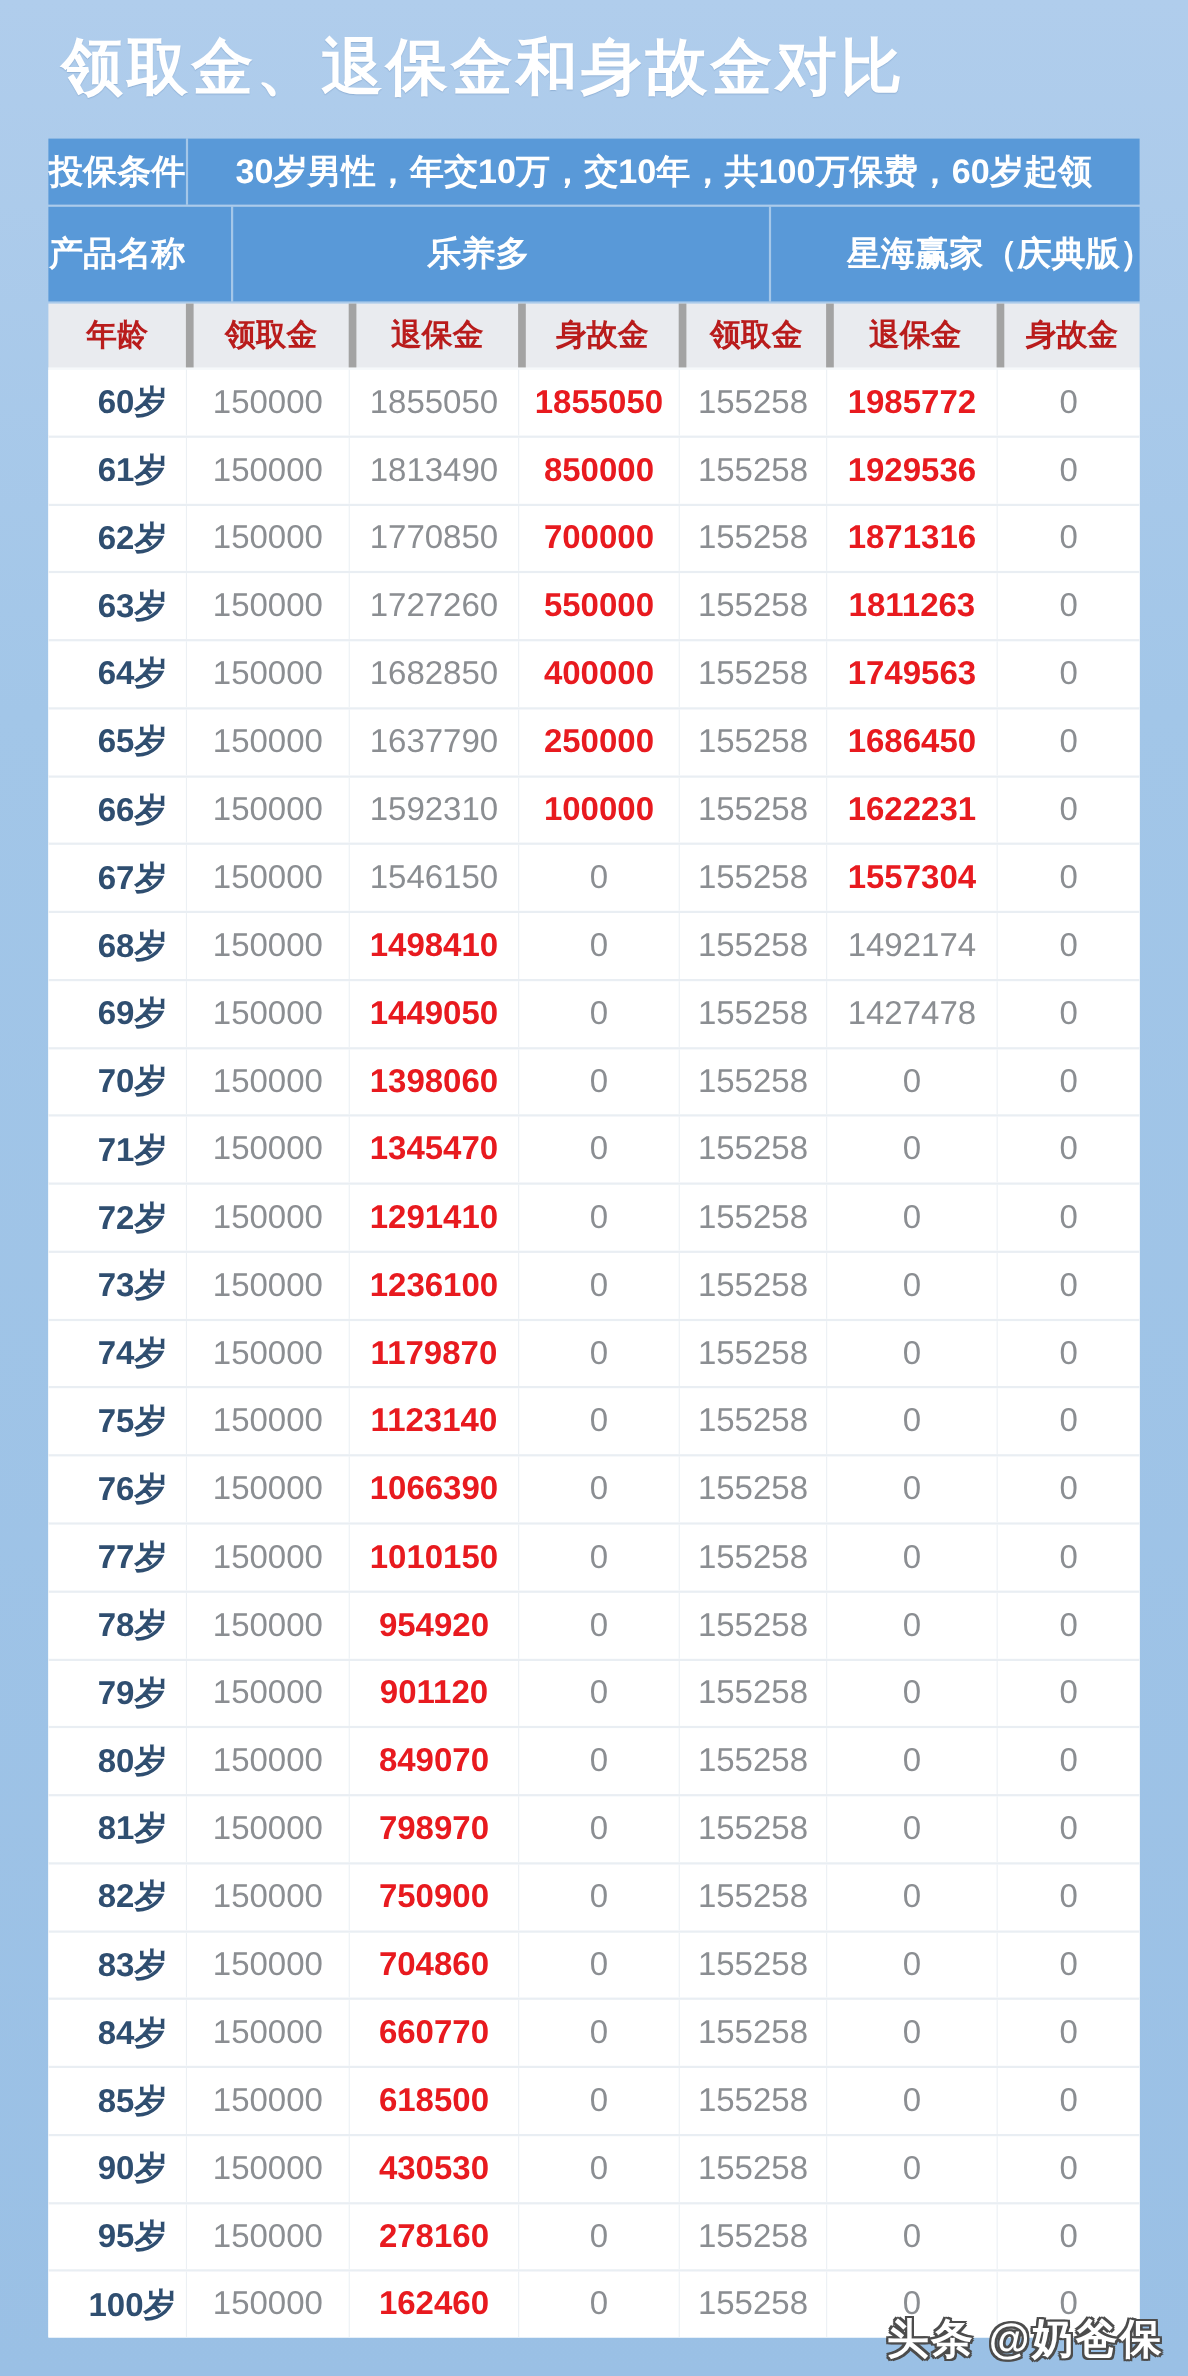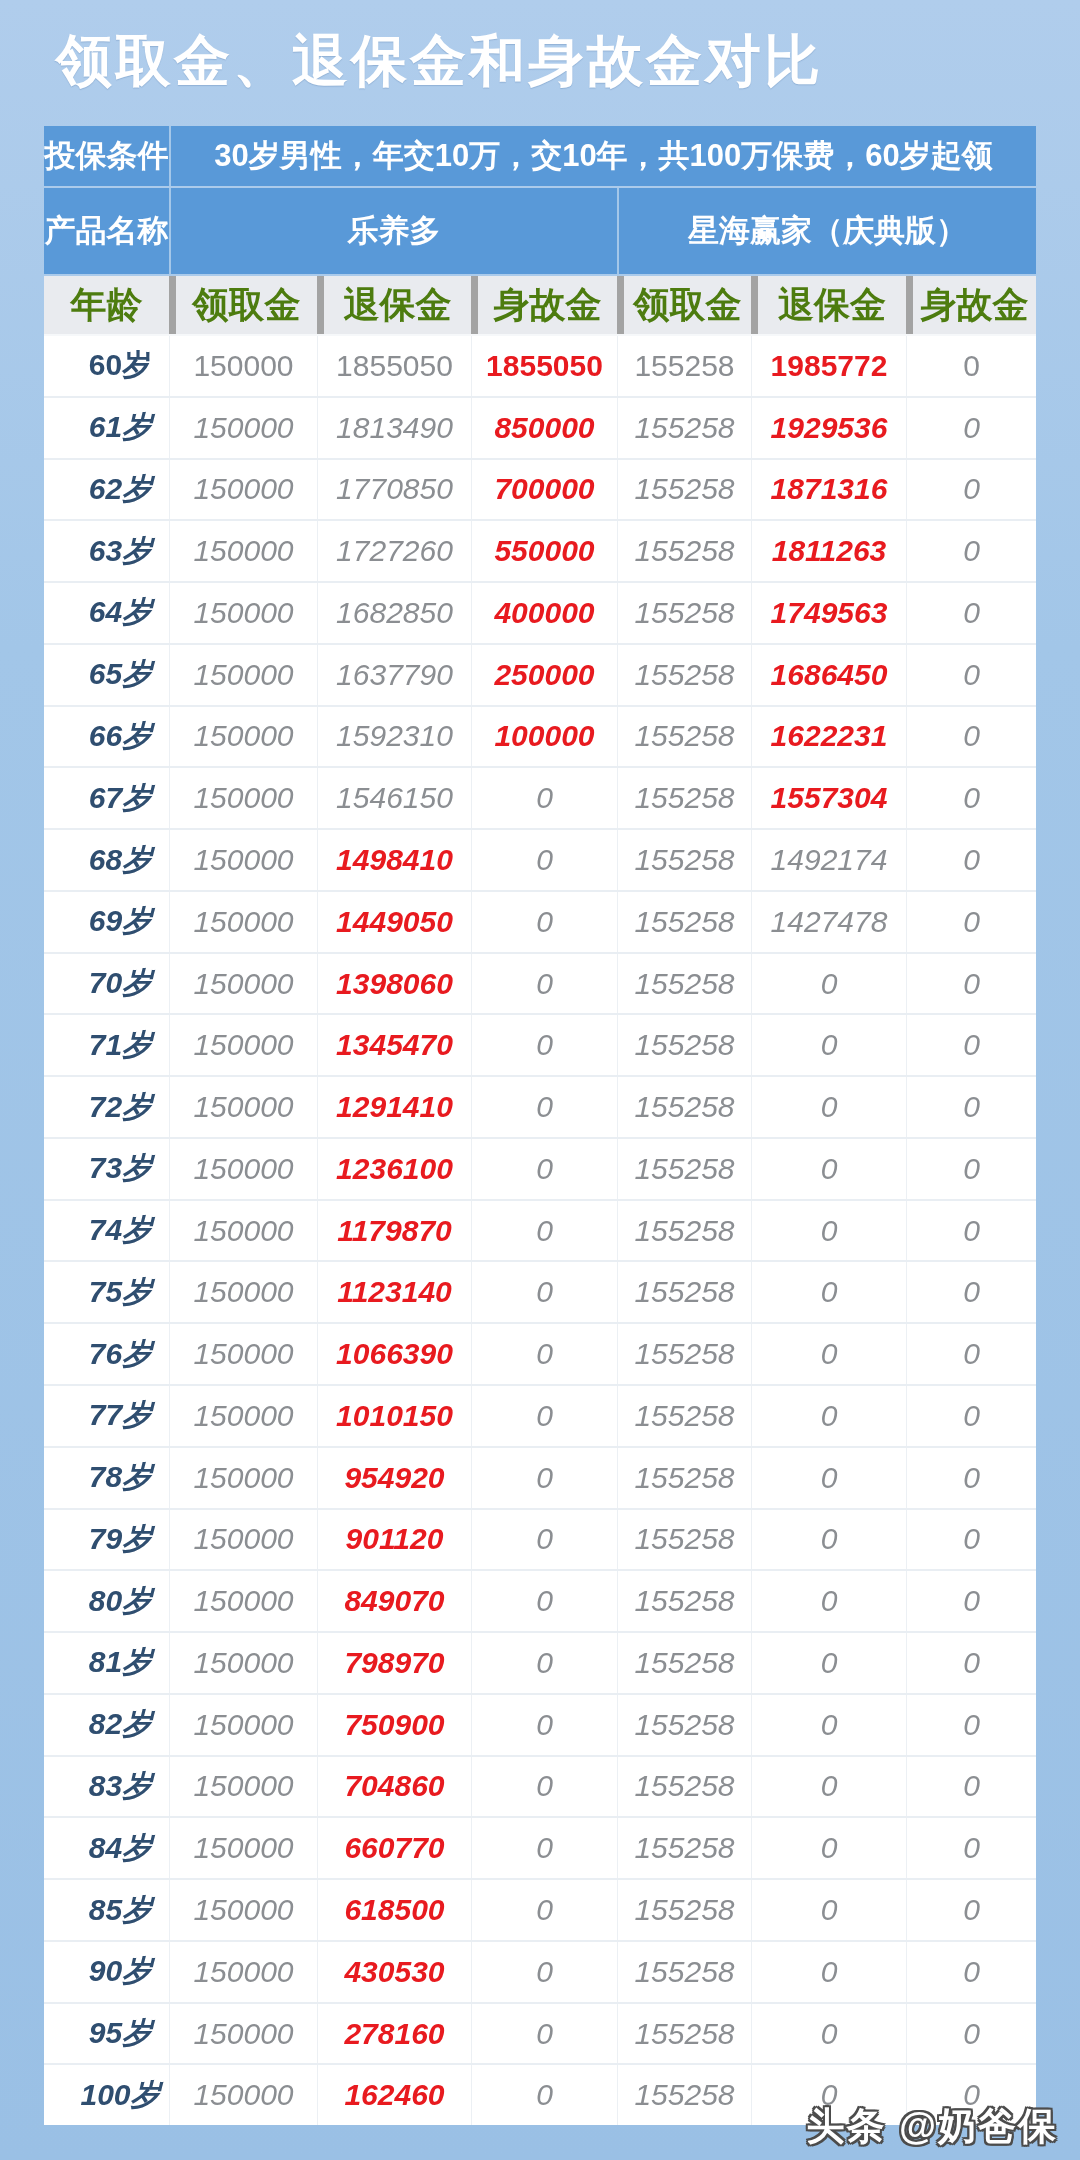--- a/index.html
+++ b/index.html
@@ -22,48 +22,48 @@
     position:absolute;left:44px;top:126px;width:992px;height:1999px;
     display:flex;flex-direction:column;
   }
   
   .row-condition{
     height:60px;flex:0 0 60px;display:grid;grid-template-columns:125px 1fr;
     background:#5999d8;
   }
   .row-product{
     height:86px;flex:0 0 86px;display:grid;grid-template-columns:125px 448px 419px;
-    background:#5999d8;margin-top:2px;
+    background:#5999d8;margin-top:2px;gap:41px;
   }
   .hcell{
     display:flex;flex-direction:column;align-items:center;justify-content:center;
     color:#ffffff;font-weight:bold;font-size:31px;text-align:center;
     line-height:1.35;white-space:nowrap;
   }
   .row-condition .hcell + .hcell,
   .row-product .hcell + .hcell{border-left:2px solid rgba(255,255,255,.45);}
   
   .row-cols{
     height:58px;flex:0 0 58px;display:grid;
     grid-template-columns:125px 148px 154px 146px 134px 155px 130px;
     background:#e9ebef;margin-top:2px;border-bottom:2px solid #f6f8fa;
   }
   .colh{
     display:flex;align-items:center;justify-content:center;
-    color:#4d7c0f;font-weight:bold;font-size:36px;white-space:nowrap;font-family:Liberation Mono, monospace;
+    color:#b91c1c;font-weight:bold;font-size:28px;white-space:nowrap;font-family:Liberation Mono, monospace;
   }
   .row-cols .colh + .colh{border-left:7px solid #a3a3a3;}
   
   .tbody{flex:1 1 auto;display:flex;flex-direction:column;background:#ffffff;}
   .data-row{
     flex:1 1 auto;display:grid;
     grid-template-columns:125px 148px 154px 146px 134px 155px 130px;
     background:#ffffff;
   }
-  .data-row + .data-row{border-top:2px solid #e9eef3;font-style:italic;}
+  .data-row + .data-row{border-top:2px solid #e9eef3;}
   .cell{
     display:flex;align-items:center;justify-content:center;
     font-size:30px;white-space:nowrap;
   }
   .data-row .cell + .cell{border-left:1px solid #ecf0f4;}
   .age{color:#2f4e70;font-weight:bold;padding-left:28px;}
   .val{color:#8b8e92;}
   .val.red{color:#e81a1f;font-weight:bold;}
   
   .watermark{

